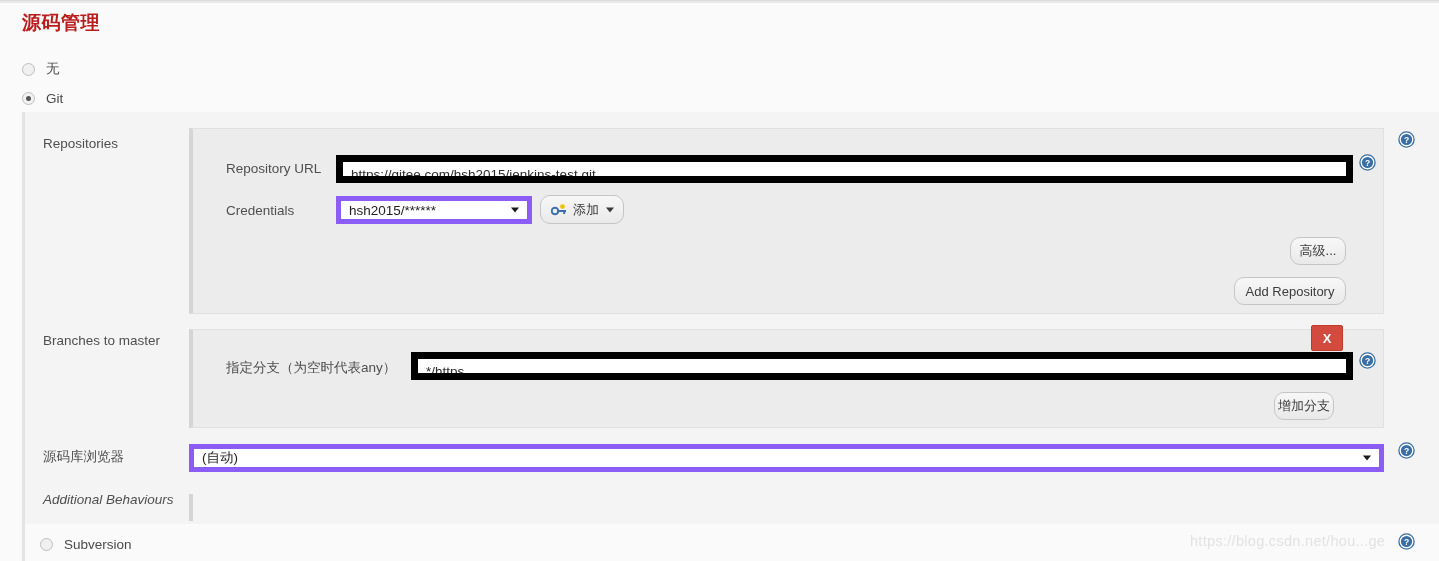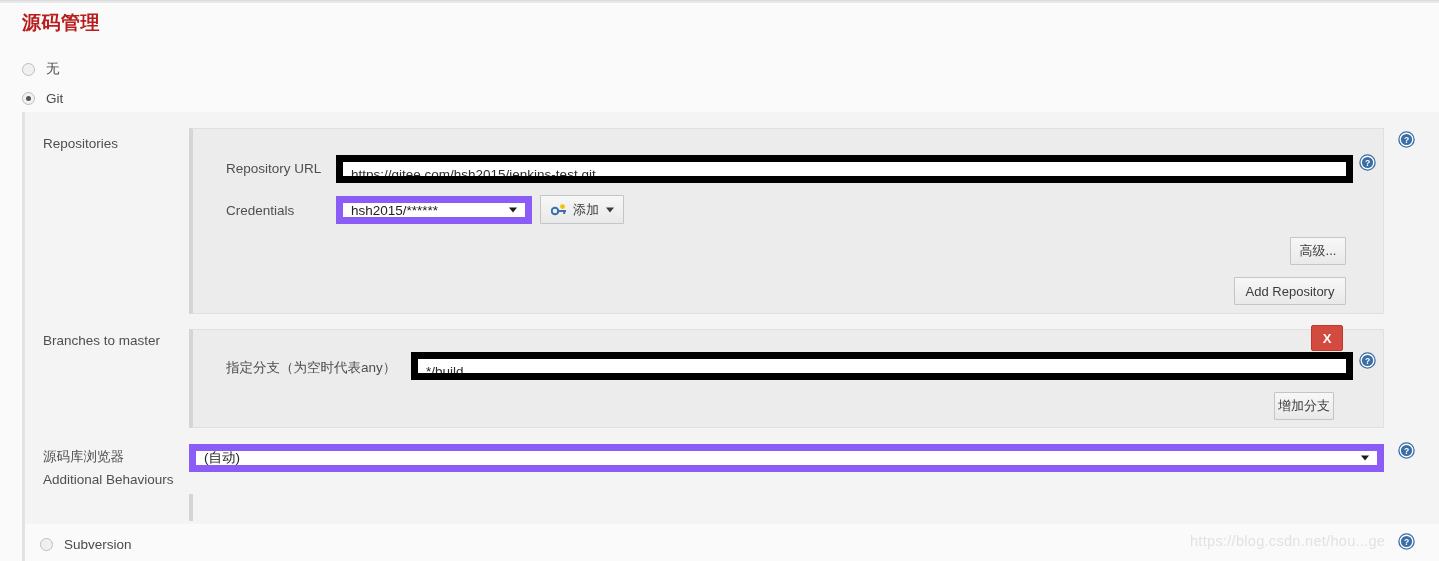--- a/index.html
+++ b/index.html
@@ -94,21 +94,21 @@
   
   .row-label {
     position: absolute;
     font-size: 13.5px;
     color: #4f4f4f;
     white-space: nowrap;
   }
   #lbl-repositories   { top: 136px; left: 43px; }
   #lbl-branches       { top: 333px; left: 43px; }
   #lbl-browser        { top: 448px; left: 43px; }
-  #lbl-behaviours     { top: 472px; left: 43px; }
+  #lbl-behaviours     { top: 492px; left: 43px; font-style: italic; }
 
   
   .panel {
     position: absolute;
     background: #ececec;
     border: 1px solid #e0e0e0;
     border-left: 4px solid #d5d5d5;
     box-sizing: border-box;
   }
   #panel-repos    { top: 128px;  left: 189px; width: 1195px; height: 186px; }
@@ -132,21 +132,21 @@
     padding: 0 8px;
     line-height: 26px;
     height: 28px;
     outline: none;
     white-space: nowrap;
     overflow: hidden;
   }
   .select-box {
     position: absolute;
     background: #ffffff;
-    border: 7px solid #8b5cf6;
+    border: 5px solid #8b5cf6;
     box-sizing: border-box;
     height: 28px;
     font-size: 13.5px;
     color: #222;
     display: flex;
     align-items: center;
     padding: 0 8px;
   }
   .select-box .caret {
     position: absolute;
@@ -157,21 +157,21 @@
     border-left: 4px solid transparent;
     border-right: 4px solid transparent;
     border-top: 5px solid #1a1a1a;
   }
 
   
   .btn {
     position: absolute;
     background: linear-gradient(#f7f7f7, #e9e9e9);
     border: 1px solid #c5c5c5;
-    border-radius: 1px;
+    border-radius: 10px;
     font-family: "Liberation Sans", "DejaVu Sans", sans-serif;
     font-size: 13px;
     color: #3c3c3c;
     display: flex;
     align-items: center;
     justify-content: center;
     box-sizing: border-box;
     height: 28px;
     padding: 0 12px;
     white-space: nowrap;
@@ -299,21 +299,21 @@
 </div>
 
 <div class="btn" id="btn-advanced">高级...</div>
 <div class="btn" id="btn-add-repo">Add Repository</div>
 
 <div class="panel" id="panel-branches"></div>
 
 <div class="btn-delete">X</div>
 
 <div class="field-label" style="top:359px; left:226px;">指定分支（为空时代表any）</div>
-<div class="text-input" style="top:352px; left:411px; width:942px;" title="">*/build</div>
+<div class="text-input" style="top:352px; left:411px; width:942px;" title="">*/https</div>
 
 <div class="btn" id="btn-add-branch">增加分支</div>
 
 <div class="select-box" style="top:444px; left:189px; width:1195px;">
   <span>(自动)</span>
   <span class="caret"></span>
 </div>
 
 <div class="behaviour-bar"></div>
 <div class="btn with-caret" id="btn-new-behaviour">

